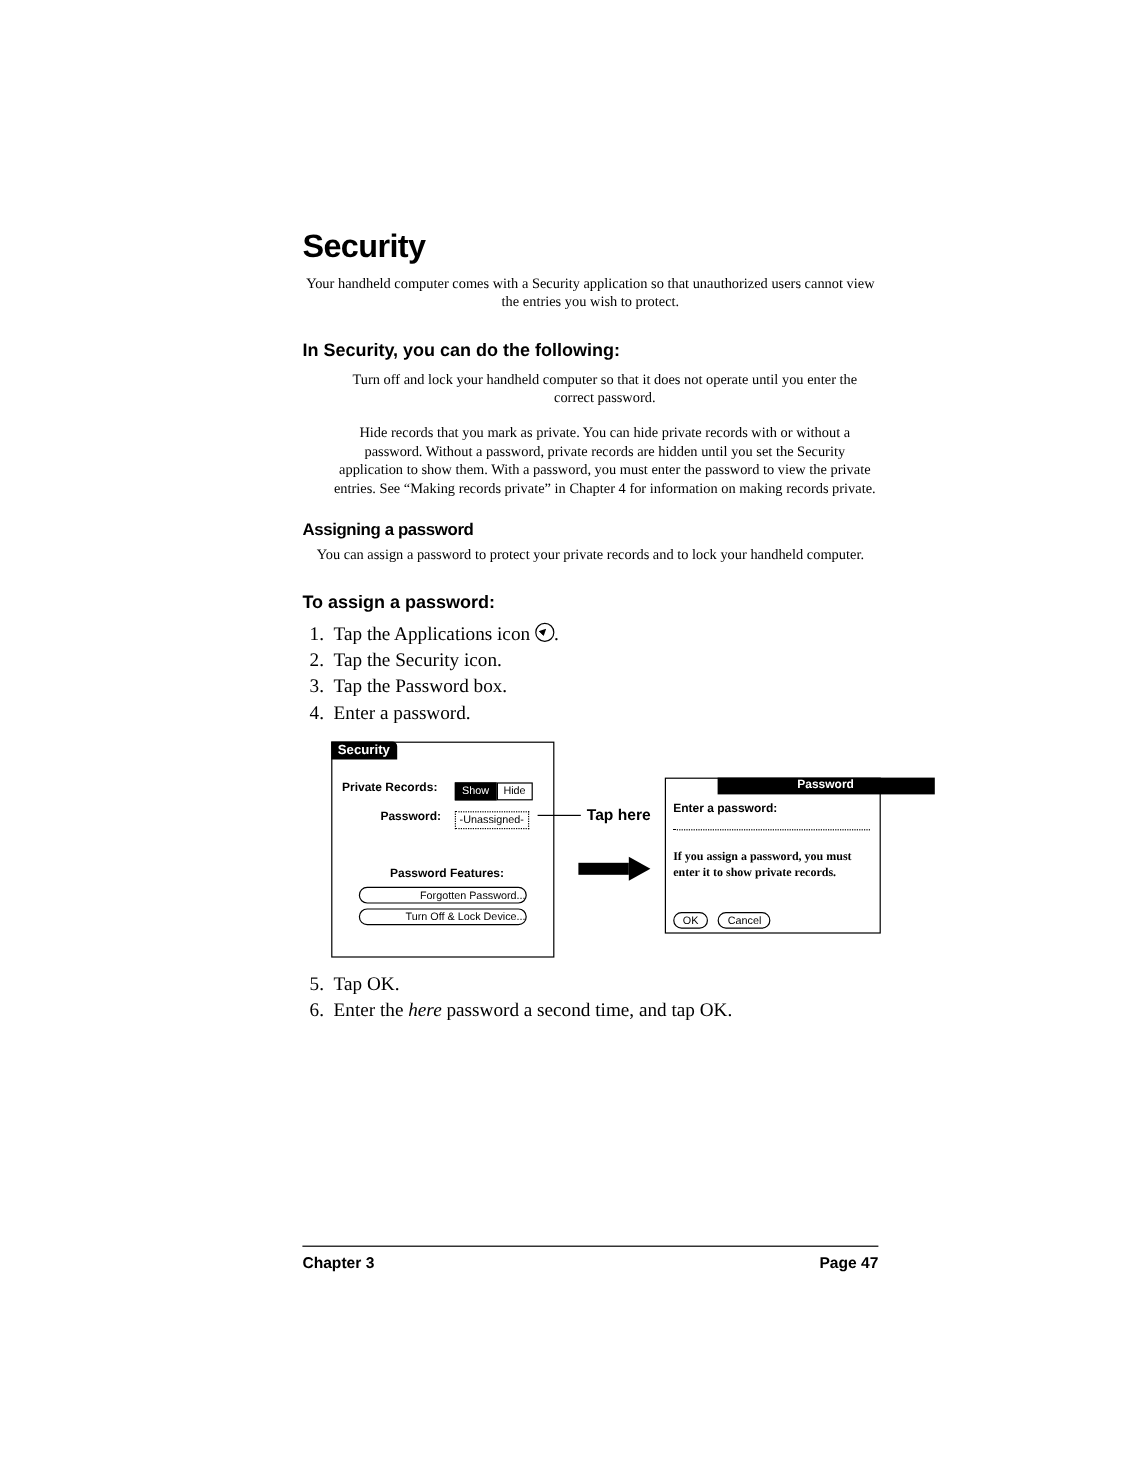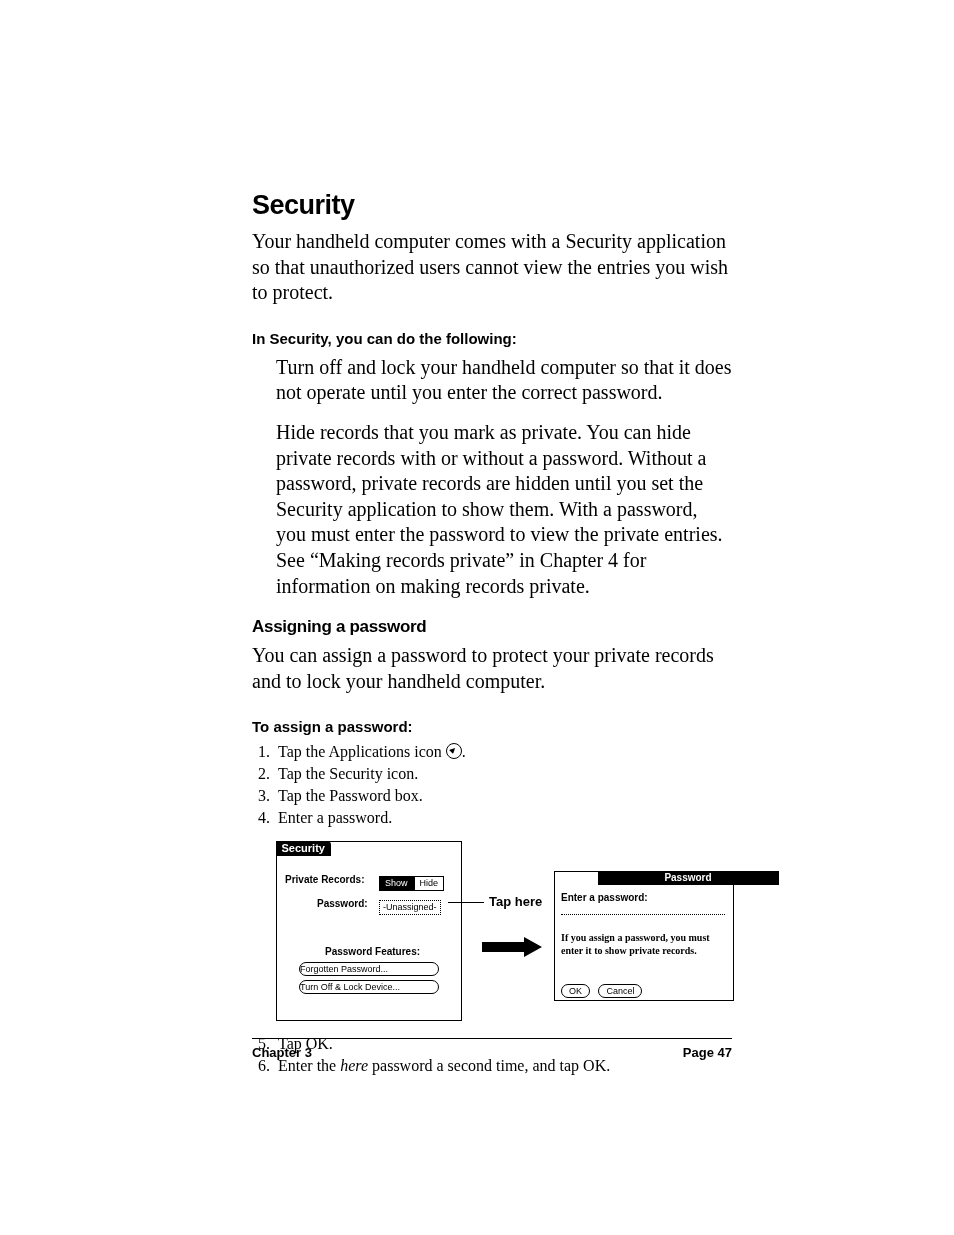--- a/index.html
+++ b/index.html
@@ -19,37 +19,38 @@
     width: 480px;
   }
   .h1 {
     font-family: "Arial Black", Arial, sans-serif;
     font-weight: 900;
     font-size: 27px;
     margin: 0 0 8px 0;
     letter-spacing: -0.5px;
   }
   .body {
-    font-size: 20px;
+    font-size: 12px;
     line-height: 1.28;
     margin: 0 0 14px 0;
+    text-align: center;
   }
   .bold-sans {
     font-family: Arial, Helvetica, sans-serif;
     font-weight: 800;
     font-size: 15px;
     margin: 24px 0 8px 0;
   }
   .indent-block {
     padding-left: 24px;
   }
   .h2 {
     font-family: "Arial Black", Arial, sans-serif;
     font-weight: 900;
-    font-size: 17px;
+    font-size: 14px;
     margin: 18px 0 6px 0;
     letter-spacing: -0.3px;
   }
   ol.steps {
     list-style: decimal;
     padding-left: 22px;
     margin: 0;
     font-size: 16px;
   }
   ol.steps li {
@@ -135,21 +136,21 @@
     font-weight: 400;
     height: 13px;
     line-height: 13px;
   }
 
   .pill-btn {
     border: 1px solid #000;
     border-radius: 10px;
     font-size: 9px;
     padding: 1px 0;
-    text-align: left;
+    text-align: right;
     width: 138px;
     margin: 0 auto 4px auto;
     font-weight: 400;
     background: #fff;
   }
 
   .callout {
     position: absolute;
     font-family: Arial, sans-serif;
     font-weight: 800;

